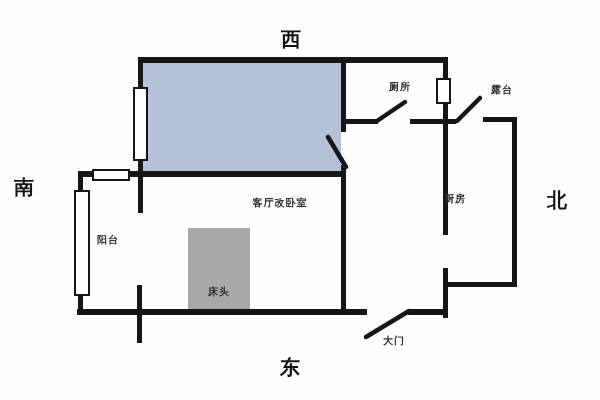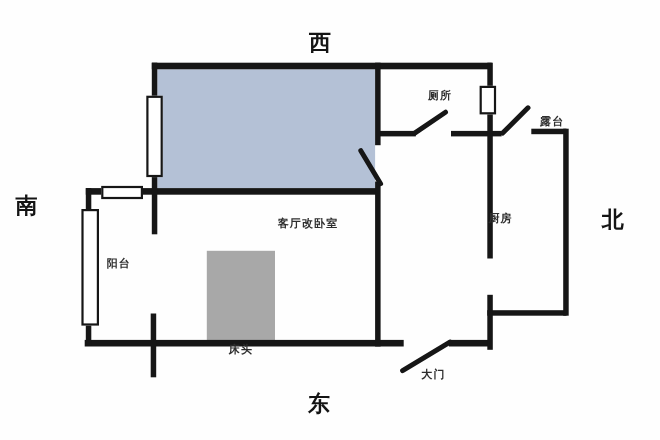--- a/index.html
+++ b/index.html
@@ -43,23 +43,23 @@
     <div class="window abs" style="left: 92px; top: 169px; width: 38px; height: 12px;"></div>
     <div class="window abs" style="left: 74px; top: 190px; width: 16px; height: 106px;"></div>
     <div class="window abs" style="left: 436px; top: 78px; width: 15px; height: 26px;"></div>
     <svg width="600" height="400" id="door-layer">
       <line x1="328" y1="137" x2="346" y2="167" stroke="#161616" stroke-width="4.5" stroke-linecap="round"></line>
       <line x1="377" y1="121" x2="405" y2="102" stroke="#161616" stroke-width="4.5" stroke-linecap="round"></line>
       <line x1="457" y1="121" x2="480" y2="98" stroke="#161616" stroke-width="4.5" stroke-linecap="round"></line>
       <line x1="366" y1="337" x2="409" y2="311" stroke="#161616" stroke-width="4.5" stroke-linecap="round"></line>
     </svg>
     <div class="room-label abs" style="left: 400px; top: 87px; text-align: center;">厕所</div>
-    <div class="room-label abs" style="left: 502px; top: 111px;">露台</div>
+    <div class="room-label abs" style="left: 502px; top: 90px;">露台</div>
     <div class="room-label abs" style="left: 455px; top: 199px;">厨房</div>
     <div class="room-label abs" style="left: 280px; top: 203px; text-align: right;">客厅改卧室</div>
     <div class="room-label abs" style="left: 108px; top: 240px; font-family: Liberation Serif, serif;">阳台</div>
-    <div class="room-label abs" style="left: 219px; top: 318px;">床头</div>
+    <div class="room-label abs" style="left: 219px; top: 292px;">床头</div>
     <div class="room-label abs" style="left: 346px; top: 341px; margin-left: 48px;">大门</div>
     <div class="compass abs" style="left: 291px; top: 39px;">西</div>
     <div class="compass abs" style="left: 24px; top: 187px;">南</div>
     <div class="compass abs" style="left: 557px; top: 200px;">北</div>
     <div class="compass abs" style="left: 290px; top: 367px;">东</div>
   </div>
 
 </body></html>

